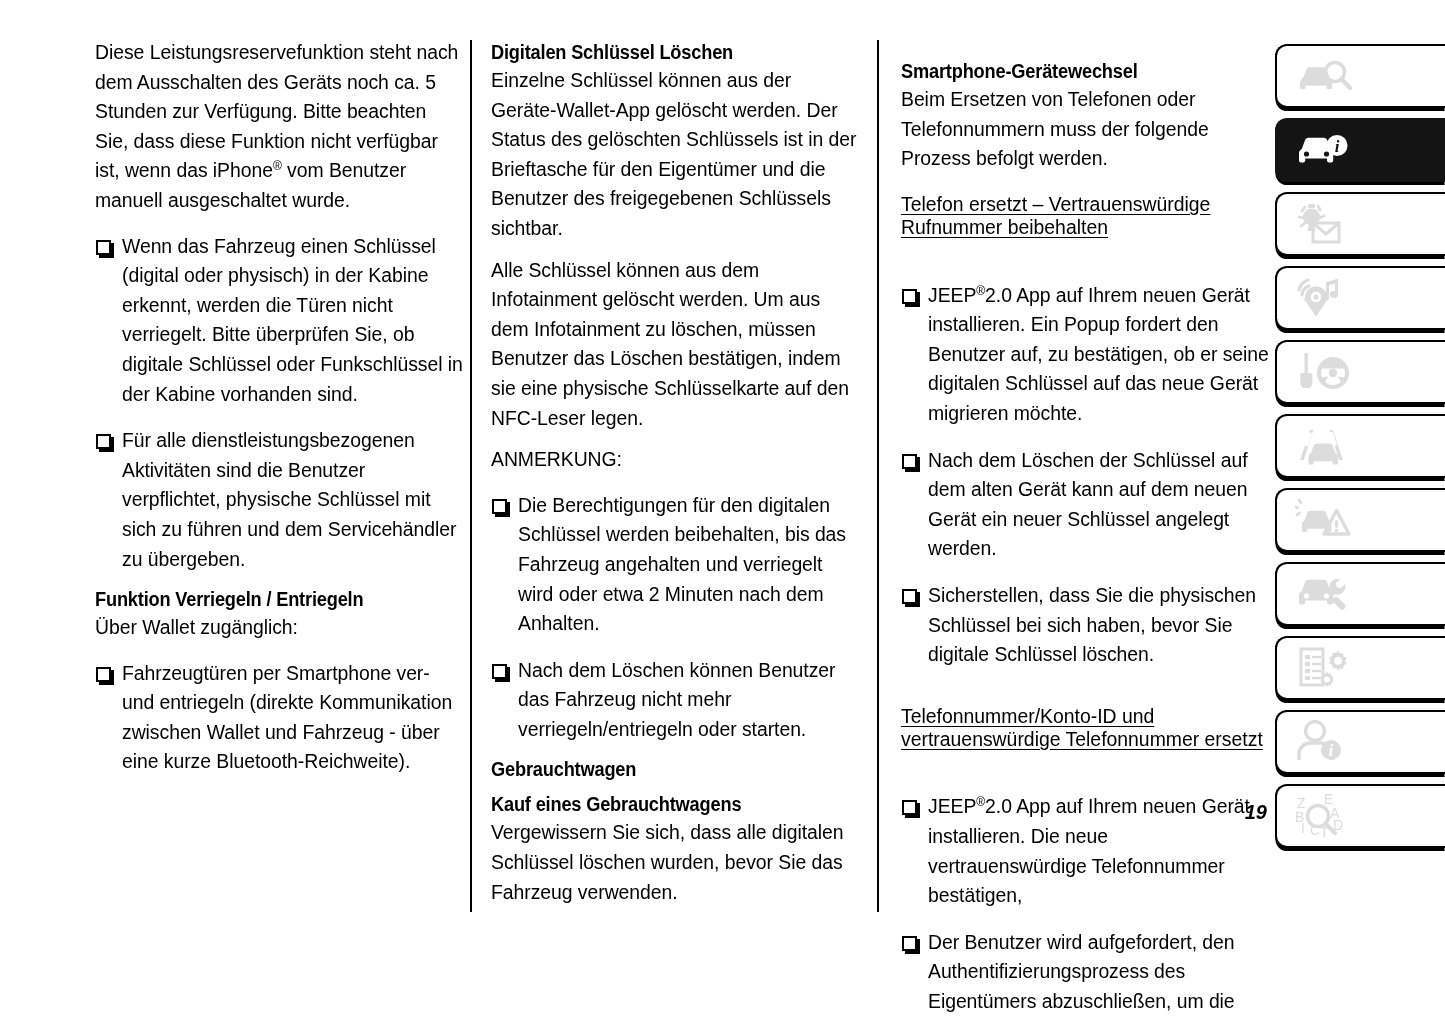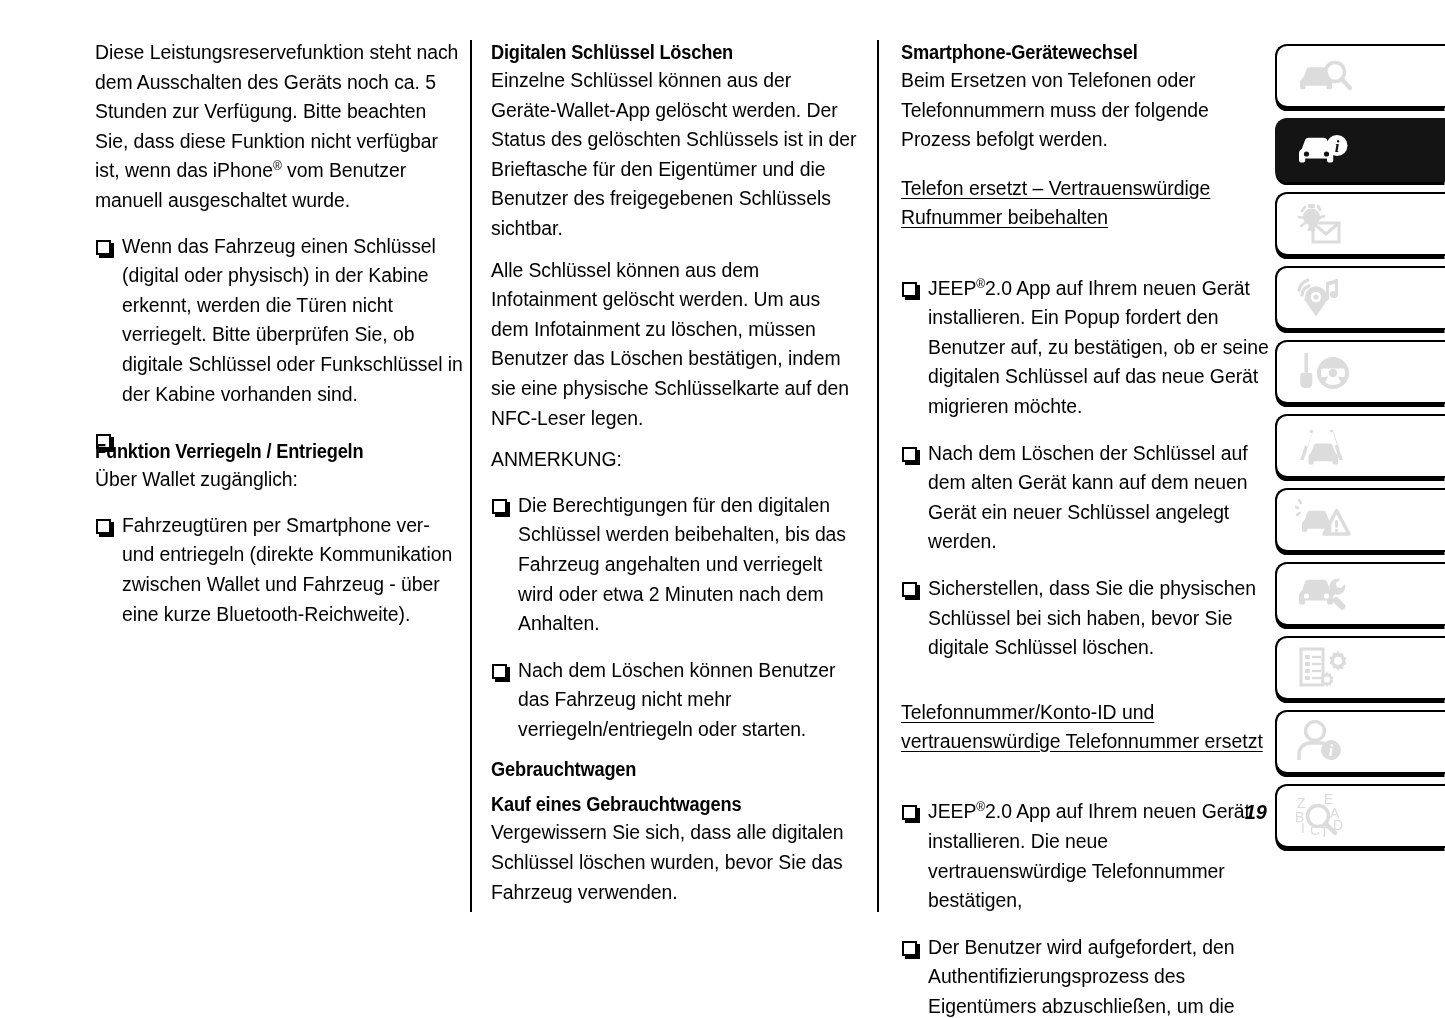--- a/index.html
+++ b/index.html
@@ -34,21 +34,21 @@
     height: 880px;
   }
   .col {
     position: absolute;
     top: 0;
     width: 368px;
     height: 880px;
   }
   .col-1 { left: 0px; }
   .col-2 { left: 396px; }
-  .col-3 { left: 806px; }
+  .col-3 { left: 806px; margin-top: 19px; }
 
   .divider {
     position: absolute;
     top: 40px;
     width: 2px;
     height: 872px;
     background: #000000;
   }
   .divider-1 { left: 470px; }
   .divider-2 { left: 877px; }
@@ -72,21 +72,21 @@
     font-size: 19.6px;
     line-height: 28px;
     letter-spacing: -0.2px;
     transform: scaleX(0.93);
     transform-origin: left center;
     white-space: nowrap;
   }
 
   .subheading-underline {
     font-size: 19.4px;
-    line-height: 29px;
+    line-height: 23px;
     text-decoration: underline;
     text-underline-offset: 3px;
   }
 
   
   .blist {
     list-style: none;
     margin: 0;
     padding: 0;
   }
@@ -174,21 +174,21 @@
   <div class="columns">
 
     <div class="col col-1">
 
       <p class="para"><span>Diese Leistungsreservefunktion steht nach dem Ausschalten des Geräts noch ca. 5 Stunden zur Verfügung. Bitte beachten Sie, dass diese Funktion nicht verfügbar ist, wenn das iPhone</span><sup class="reg">®</sup><span> vom Benutzer manuell ausgeschaltet wurde.</span></p>
 
       <div class="gap-md"></div>
 
       <ul class="blist">
         <li class="bitem"><span class="bullet"></span><span>Wenn das Fahrzeug einen Schlüssel (digital oder physisch) in der Kabine erkennt, werden die Türen nicht verriegelt. Bitte überprüfen Sie, ob digitale Schlüssel oder Funkschlüssel in der Kabine vorhanden sind.</span></li>
-        <li class="bitem"><span class="bullet"></span></li>
+        <li class="bitem"><span class="bullet"></span><span>Für alle dienstleistungsbezogenen Aktivitäten sind die Benutzer verpflichtet, physische Schlüssel mit sich zu führen und dem Servicehändler zu übergeben.</span></li>
       </ul>
 
       <div class="gap-sm"></div>
 
       <div class="heading">Funktion Verriegeln / Entriegeln</div>
       <p class="para">Über Wallet zugänglich:</p>
 
       <div class="gap-md"></div>
 
       <ul class="blist">

